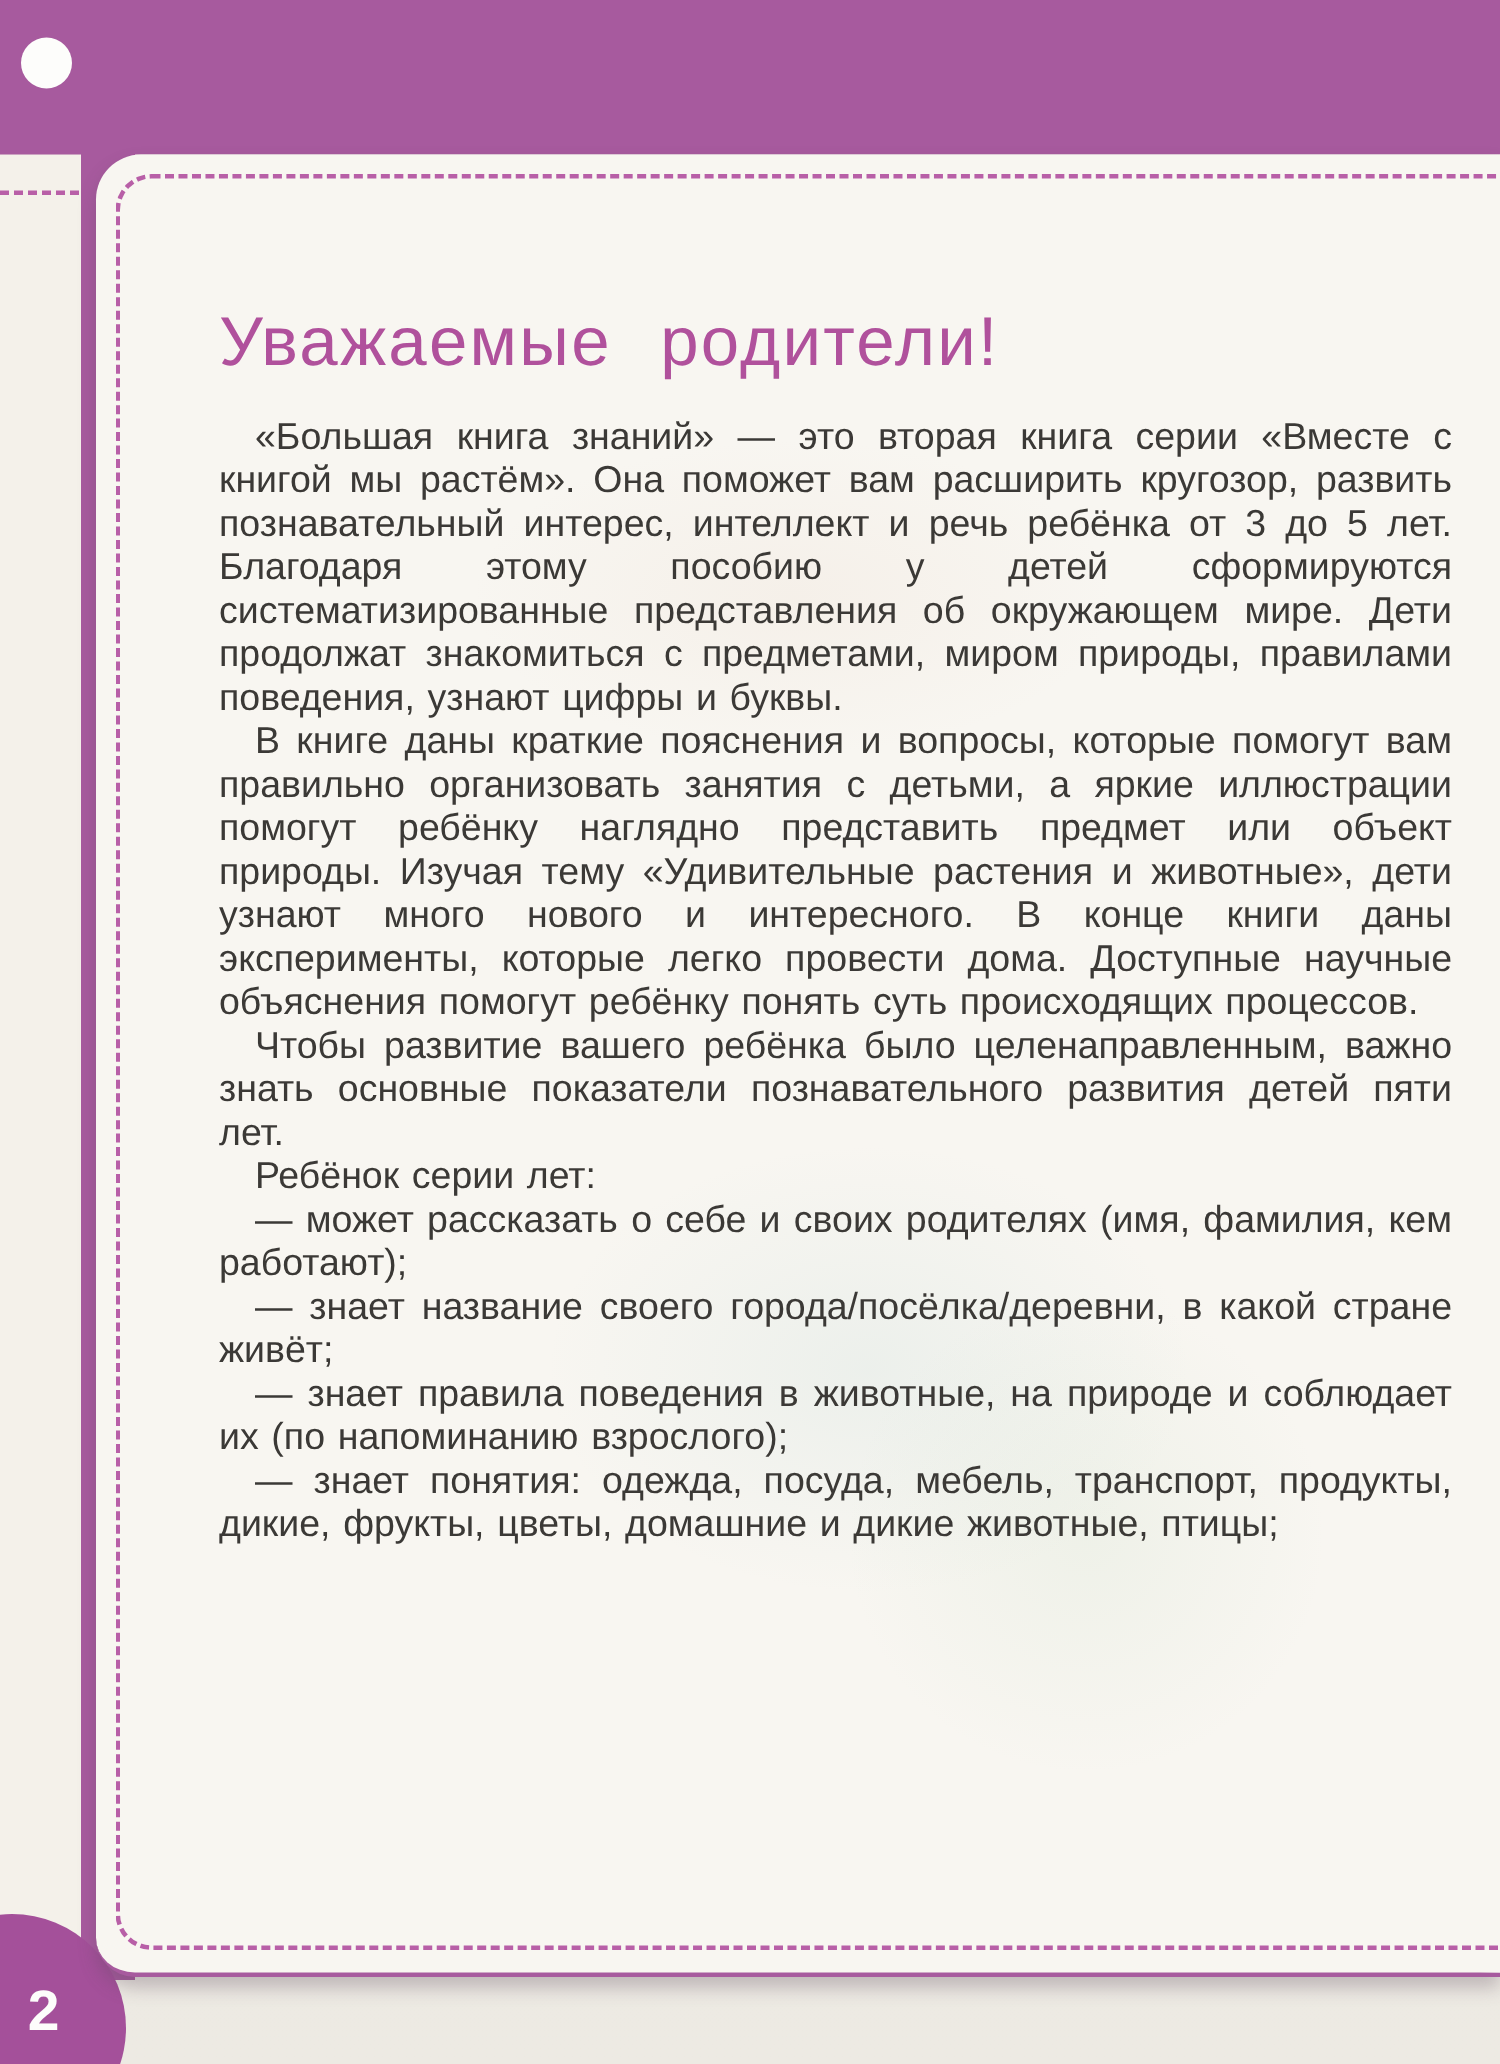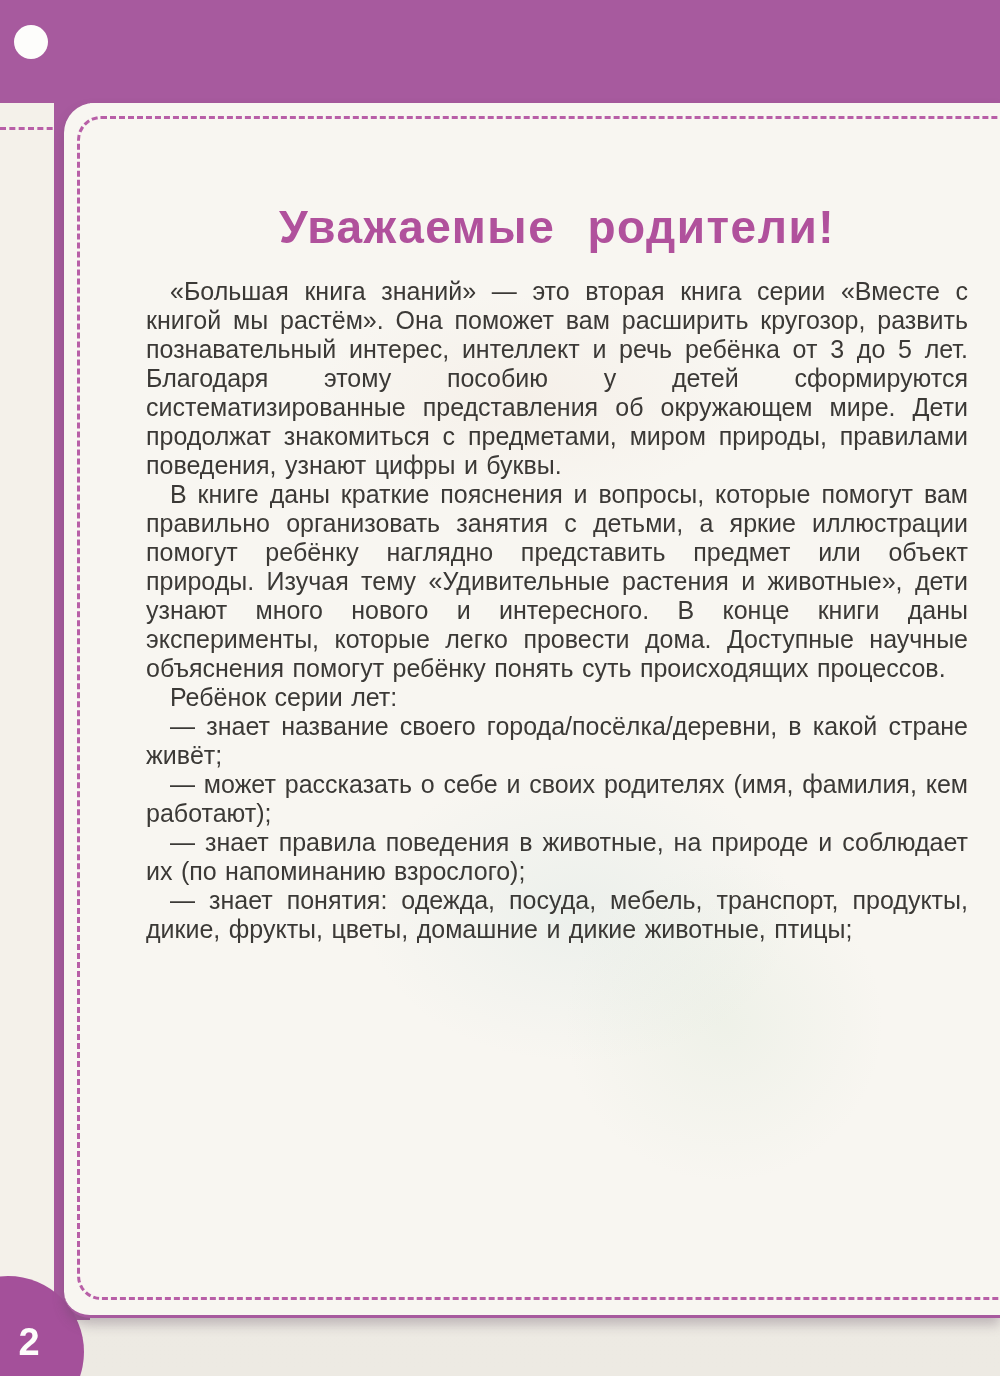--- a/index.html
+++ b/index.html
@@ -70,23 +70,22 @@
   .dashed-frame {
     position: absolute; left: 13px; top: 13px; right: -40px; bottom: 15px;
     border: 3px dashed var(--dashed_border, #b85fa7);
     border-radius: 24px;
   }
   .content {
     position: absolute; left: 82px; top: 100px; width: 822px;
   }
   .page-title {
     margin: 0 0 26px 0;
-    text-align: center;
     color: var(--title_text, #b0519c);
-    font-size: 46px; line-height: 48px; font-weight: bold;
+    font-size: 46px; line-height: 48px; font-weight: normal;
     letter-spacing: 1.5px; word-spacing: 18px;
   }
   .body-text p {
     margin: 0;
     color: var(--body_text, #3b3936);
     font-size: 25px;
     line-height: 29px;
     text-align: justify;
     text-indent: 24px;
     word-spacing: 1.5px;
@@ -116,23 +115,24 @@
     <div class="ghost g2"></div>
     <div class="ghost g3"></div>
 
     <div class="dashed-frame"></div>
 
     <div class="content">
       <h1 class="page-title">Уважаемые родители!</h1>
       <div class="body-text">
           <p>«Большая книга знаний» — это вторая книга серии «Вместе с книгой мы растём». Она поможет вам расширить кругозор, развить познавательный интерес, интеллект и речь ребёнка от 3 до 5 лет. Благодаря этому пособию у детей сформируются систематизированные представления об окружающем мире. Дети продолжат знакомиться с предметами, миром природы, правилами поведения, узнают цифры и буквы.</p>
           <p>В книге даны краткие пояснения и вопросы, которые помогут вам правильно организовать занятия с детьми, а яркие иллюстрации помогут ребёнку наглядно представить предмет или объект природы. Изучая тему «Удивительные растения и животные», дети узнают много нового и интересного. В конце книги даны эксперименты, которые легко провести дома. Доступные научные объяснения помогут ребёнку понять суть происходящих процессов.</p>
+          <p>Чтобы развитие вашего ребёнка было целенаправленным, важно знать основные показатели познавательного развития детей пяти лет.</p>
           <p>Ребёнок серии лет:</p>
+          <p>— может рассказать о себе и своих родителях (имя, фамилия, кем работают);</p>
           <p>— знает название своего города/посёлка/деревни, в какой стране живёт;</p>
-          <p>— может рассказать о себе и своих родителях (имя, фамилия, кем работают);</p>
           <p>— знает правила поведения в животные, на природе и соблюдает их (по напоминанию взрослого);</p>
           <p>— знает понятия: одежда, посуда, мебель, транспорт, продукты, дикие, фрукты, цветы, домашние и дикие животные, птицы;</p>
         </div>
     </div>
   </div>
 
   <div class="binder-hole"></div>
 
 </div>
 

